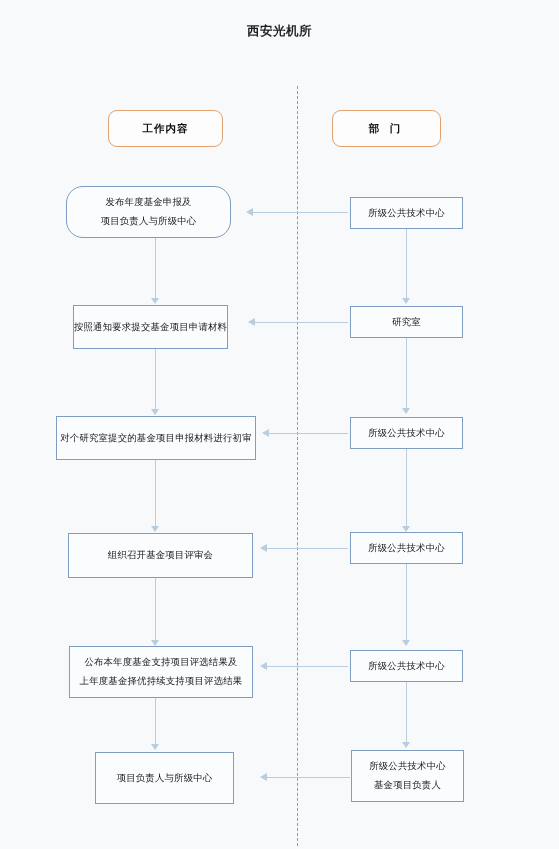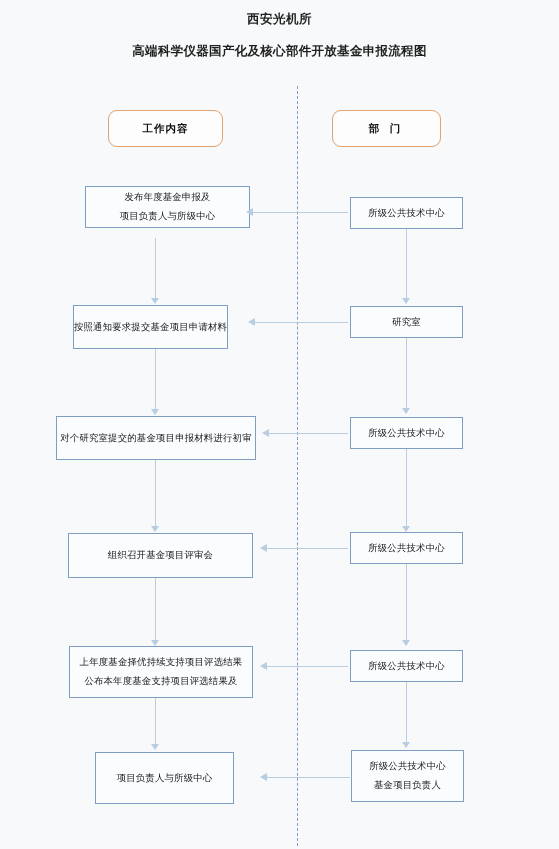--- a/index.html
+++ b/index.html
@@ -13,21 +13,21 @@
     position: relative;
     overflow: hidden;
     font-family: "Liberation Serif", "DejaVu Serif", serif;
     color: #1a1a1a;
   }
 
   
   .title-block {
     position: absolute;
     left: 0;
-    top: 8px;
+    top: 20px;
     width: 559px;
     text-align: center;
   }
   .title-main {
     font-size: 12.5px;
     font-weight: bold;
     letter-spacing: 0.5px;
     line-height: 22px;
     color: #1f1f1f;
   }
@@ -110,33 +110,32 @@
     border-top: 4px solid transparent;
     border-bottom: 4px solid transparent;
     border-right: 7px solid #b9cde0;
   }
 </style>
 </head>
 <body>
 
 <div class="title-block">
   <div class="title-main">西安光机所</div>
-  <div class="title-sub">高端科学仪器国产化及核心部件开放基金申报流程图</div>
 </div>
 
 <div class="divider"></div>
 
 <div class="pill pill-left">
   <span>工作内容</span>
 </div>
 <div class="pill pill-right">
   <span>部 门</span>
 </div>
 
-<div class="node" style="left:85px; top:186px; width:165px; height:42px;">
+<div class="node" style="left:66px; top:186px; width:165px; height:52px;border-radius:17px;">
   <span class="ln">发布年度基金申报及</span>
   <span class="ln">项目负责人与所级中心</span>
 </div>
 <div class="node" style="left:350px; top:197px; width:113px; height:32px;">
   <span class="ln">所级公共技术中心</span>
 </div>
 <div class="hline" style="left:252px; top:212px; width:96px;"></div>
 <div class="hcap" style="left:246px; top:208px;"></div>
 
 <div class="vline" style="left:155px; top:238px; height:62px;"></div>
@@ -180,22 +179,22 @@
 </div>
 <div class="hline" style="left:266px; top:548px; width:82px;"></div>
 <div class="hcap" style="left:260px; top:544px;"></div>
 
 <div class="vline" style="left:155px; top:578px; height:64px;"></div>
 <div class="vcap" style="left:151px; top:640px;"></div>
 <div class="vline" style="left:406px; top:564px; height:78px;"></div>
 <div class="vcap" style="left:402px; top:640px;"></div>
 
 <div class="node" style="left:69px; top:646px; width:184px; height:52px;">
+  <span class="ln">公布本年度基金支持项目评选结果及</span>
   <span class="ln">上年度基金择优持续支持项目评选结果</span>
-  <span class="ln">公布本年度基金支持项目评选结果及</span>
 </div>
 <div class="node" style="left:350px; top:650px; width:113px; height:32px;">
   <span class="ln">所级公共技术中心</span>
 </div>
 <div class="hline" style="left:266px; top:666px; width:82px;"></div>
 <div class="hcap" style="left:260px; top:662px;"></div>
 
 <div class="vline" style="left:155px; top:698px; height:48px;"></div>
 <div class="vcap" style="left:151px; top:744px;"></div>
 <div class="vline" style="left:406px; top:682px; height:62px;"></div>

